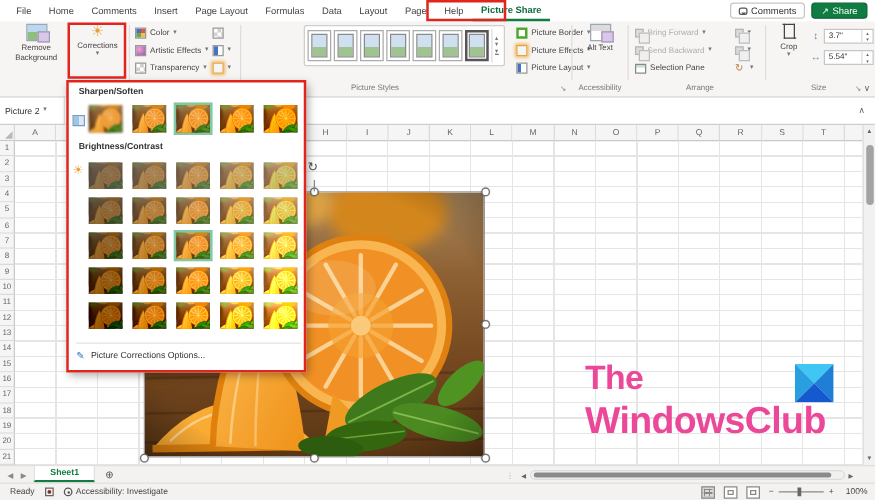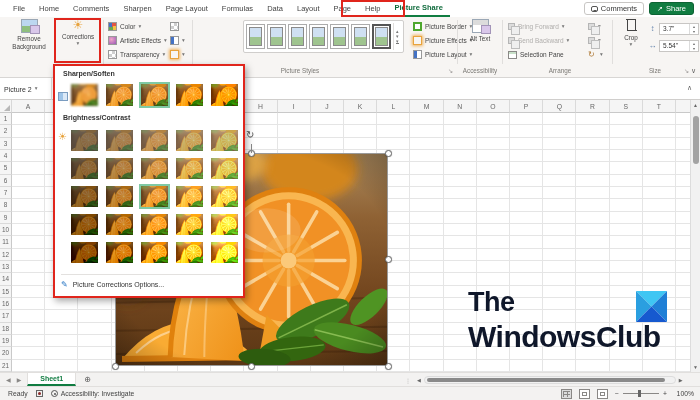--- a/index.html
+++ b/index.html
@@ -81,21 +81,21 @@
       repeating-linear-gradient(180deg,transparent 0 11.33px,#e5e5e5 11.33px 12.33px);}
 
   
   .picture{position:absolute;left:115px;top:153px;width:273px;height:213px;z-index:10;border:1px solid #9a9a9a;}
   .picture svg{display:block;width:100%;height:100%;}
   .handle{position:absolute;width:7px;height:7px;border-radius:50%;background:#fff;border:1px solid #6f6f6f;z-index:12;box-shadow:0 0 1px rgba(0,0,0,.4);}
   .rot-stem{position:absolute;width:1px;height:9px;background:#8a8a8a;z-index:12;}
   .rot-handle{position:absolute;z-index:12;font-size:10px;color:#555;line-height:10px;}
 
   
-  .watermark{position:absolute;left:468px;top:288px;z-index:14;color:#0f172a;}
+  .watermark{position:absolute;left:468px;top:288px;z-index:14;color:#ec4899;}
   .wm1{font-size:27px;font-weight:600;letter-spacing:-.5px;line-height:1.1;}
   .wm2{font-size:30px;font-weight:600;letter-spacing:-.5px;line-height:1.25;}
   .wm-logo{position:absolute;left:168px;top:3px;width:31px;height:31px;}
   .wm-logo div{position:absolute;inset:0;}
   .tri-top{clip-path:polygon(0 0,100% 0,50% 50%);}
   .tri-left{clip-path:polygon(0 0,50% 50%,0 100%);}
   .tri-right{clip-path:polygon(100% 0,100% 100%,50% 50%);}
   .tri-bottom{clip-path:polygon(0 100%,50% 50%,100% 100%);}
 
   
@@ -236,21 +236,21 @@
         <rect width="270" height="210" fill="url(#vigG)"></rect>
       </g>
     </defs>
   </svg>
 
   <div class="menubar">
     <div class="mtabs" id="menu-tabs">
         <div class="mtab">File</div>
         <div class="mtab">Home</div>
         <div class="mtab">Comments</div>
-        <div class="mtab">Sharpen</div>
+        <div class="mtab">Insert</div>
         <div class="mtab">Page Layout</div>
         <div class="mtab">Formulas</div>
         <div class="mtab">Data</div>
         <div class="mtab">Layout</div>
         <div class="mtab">Page</div>
         <div class="mtab">Help</div>
         <div class="mtab active">Picture Share</div>
       </div>
     <div class="menubar-right">
       <button class="comments-btn">

